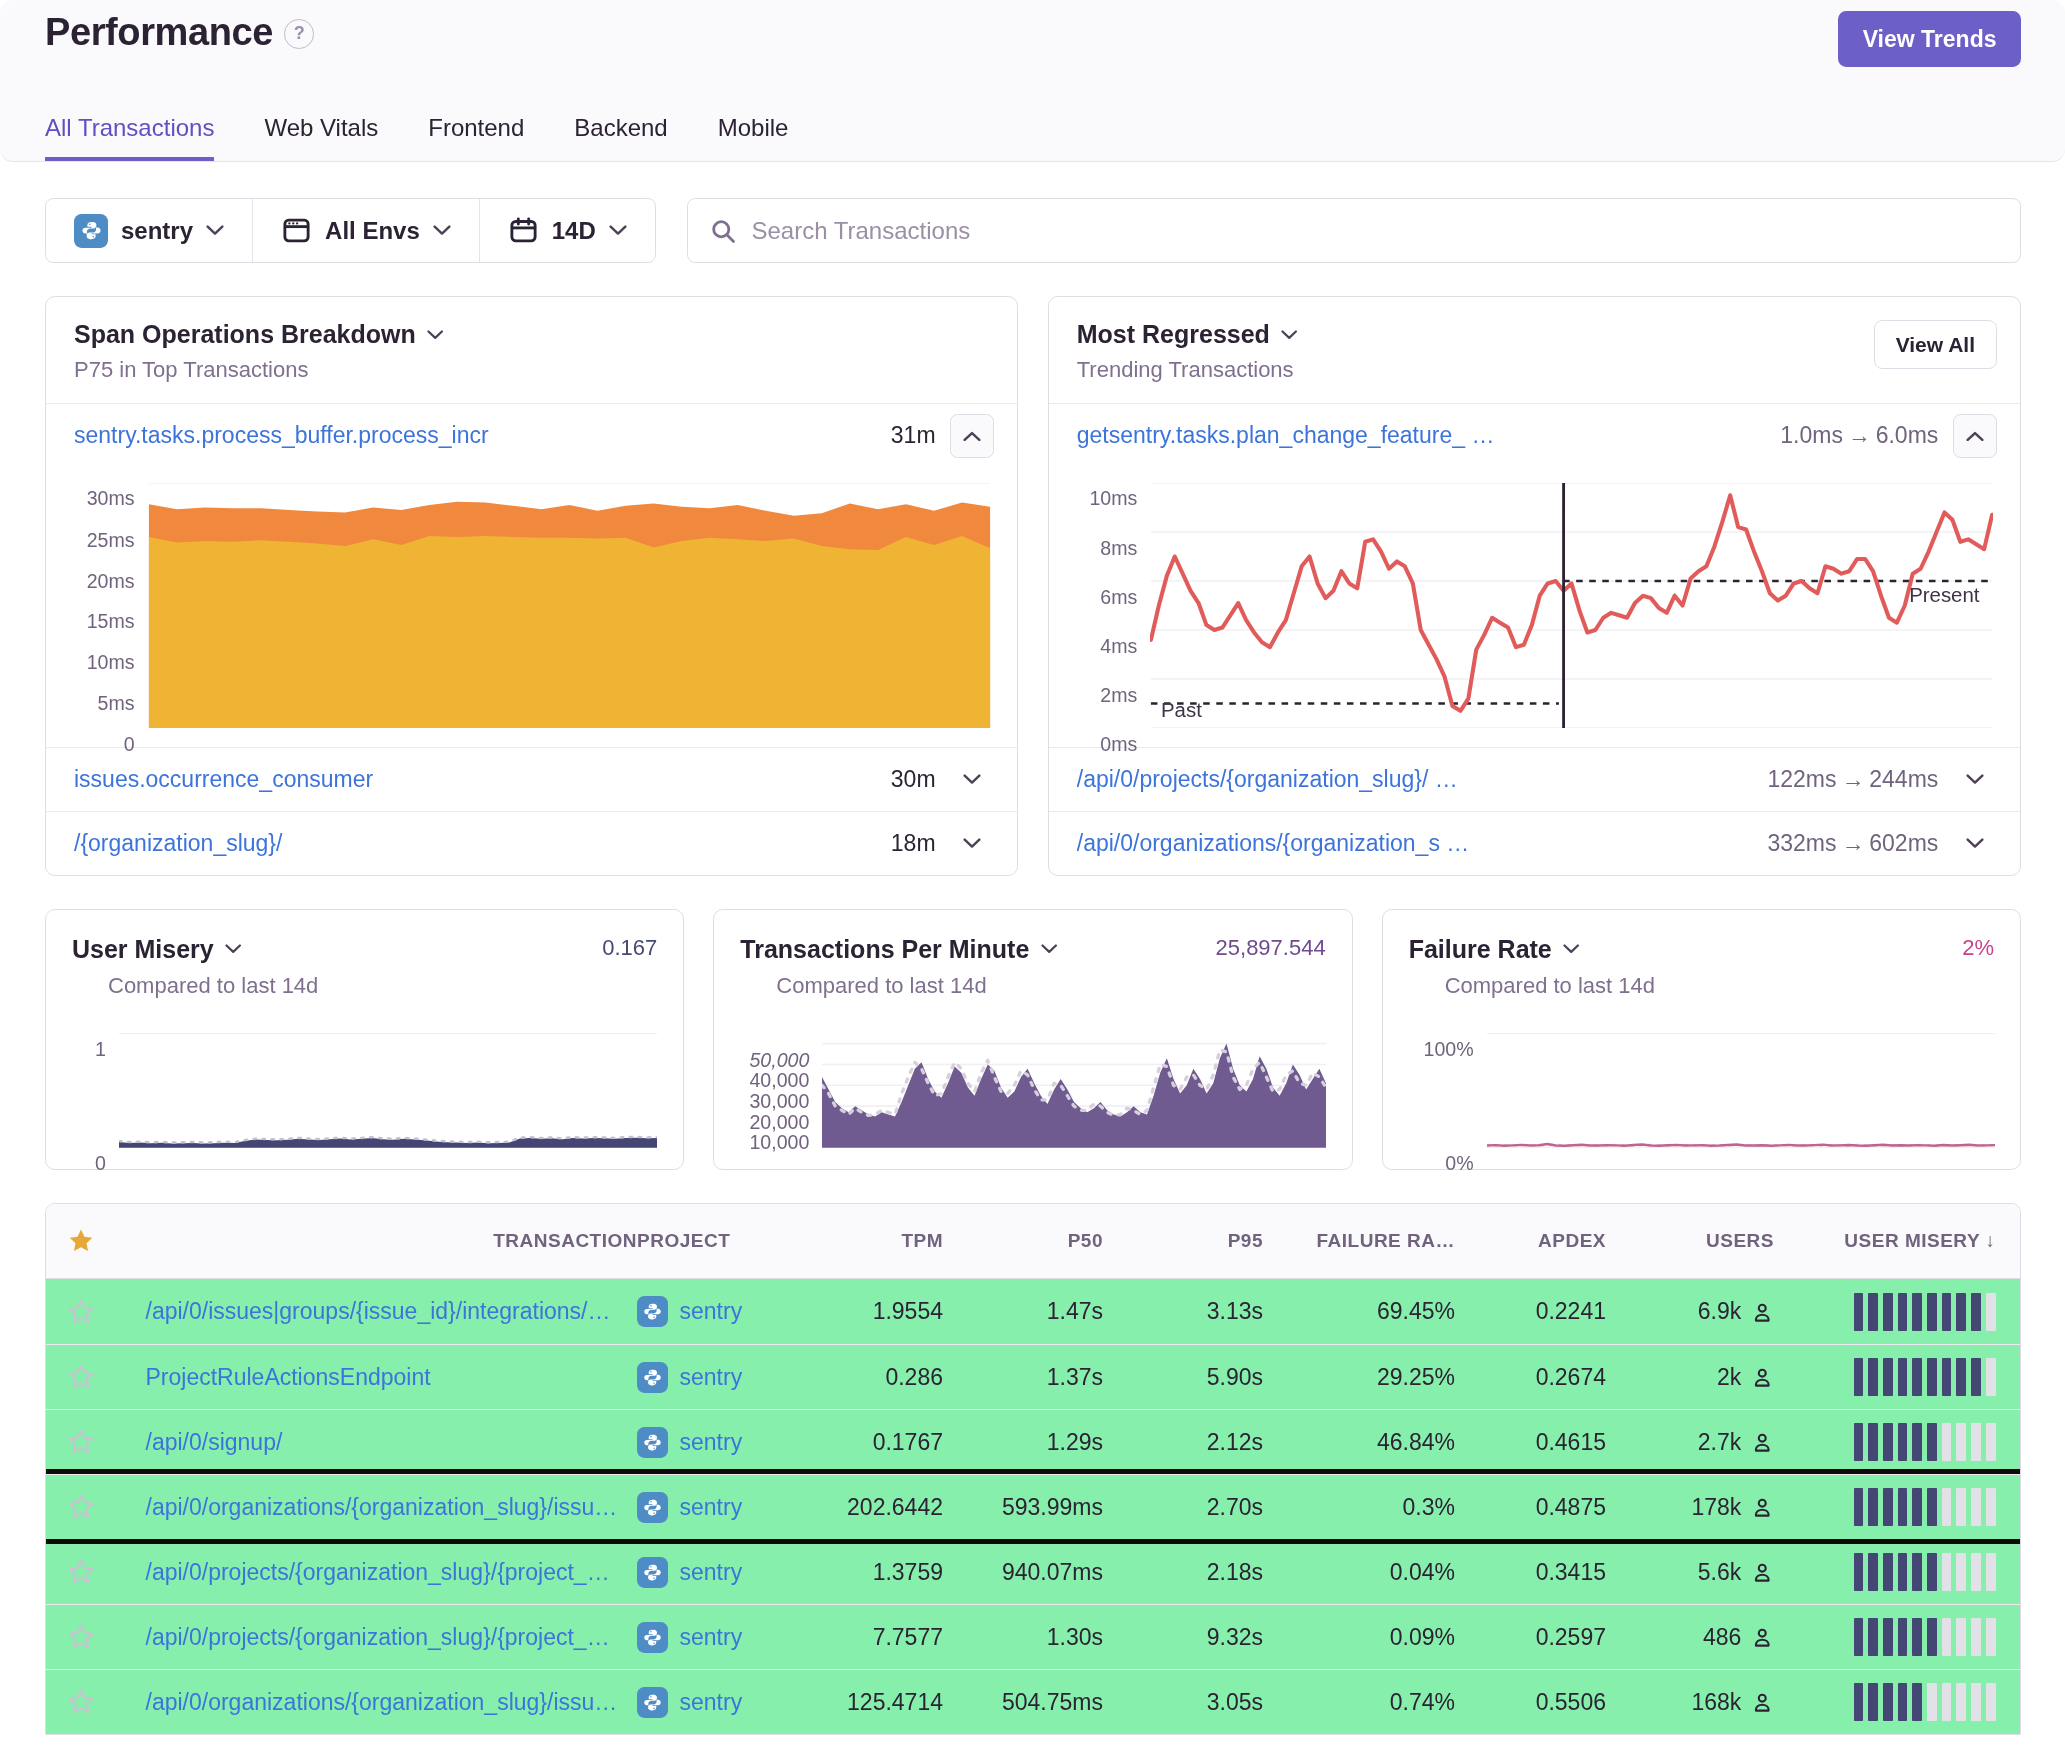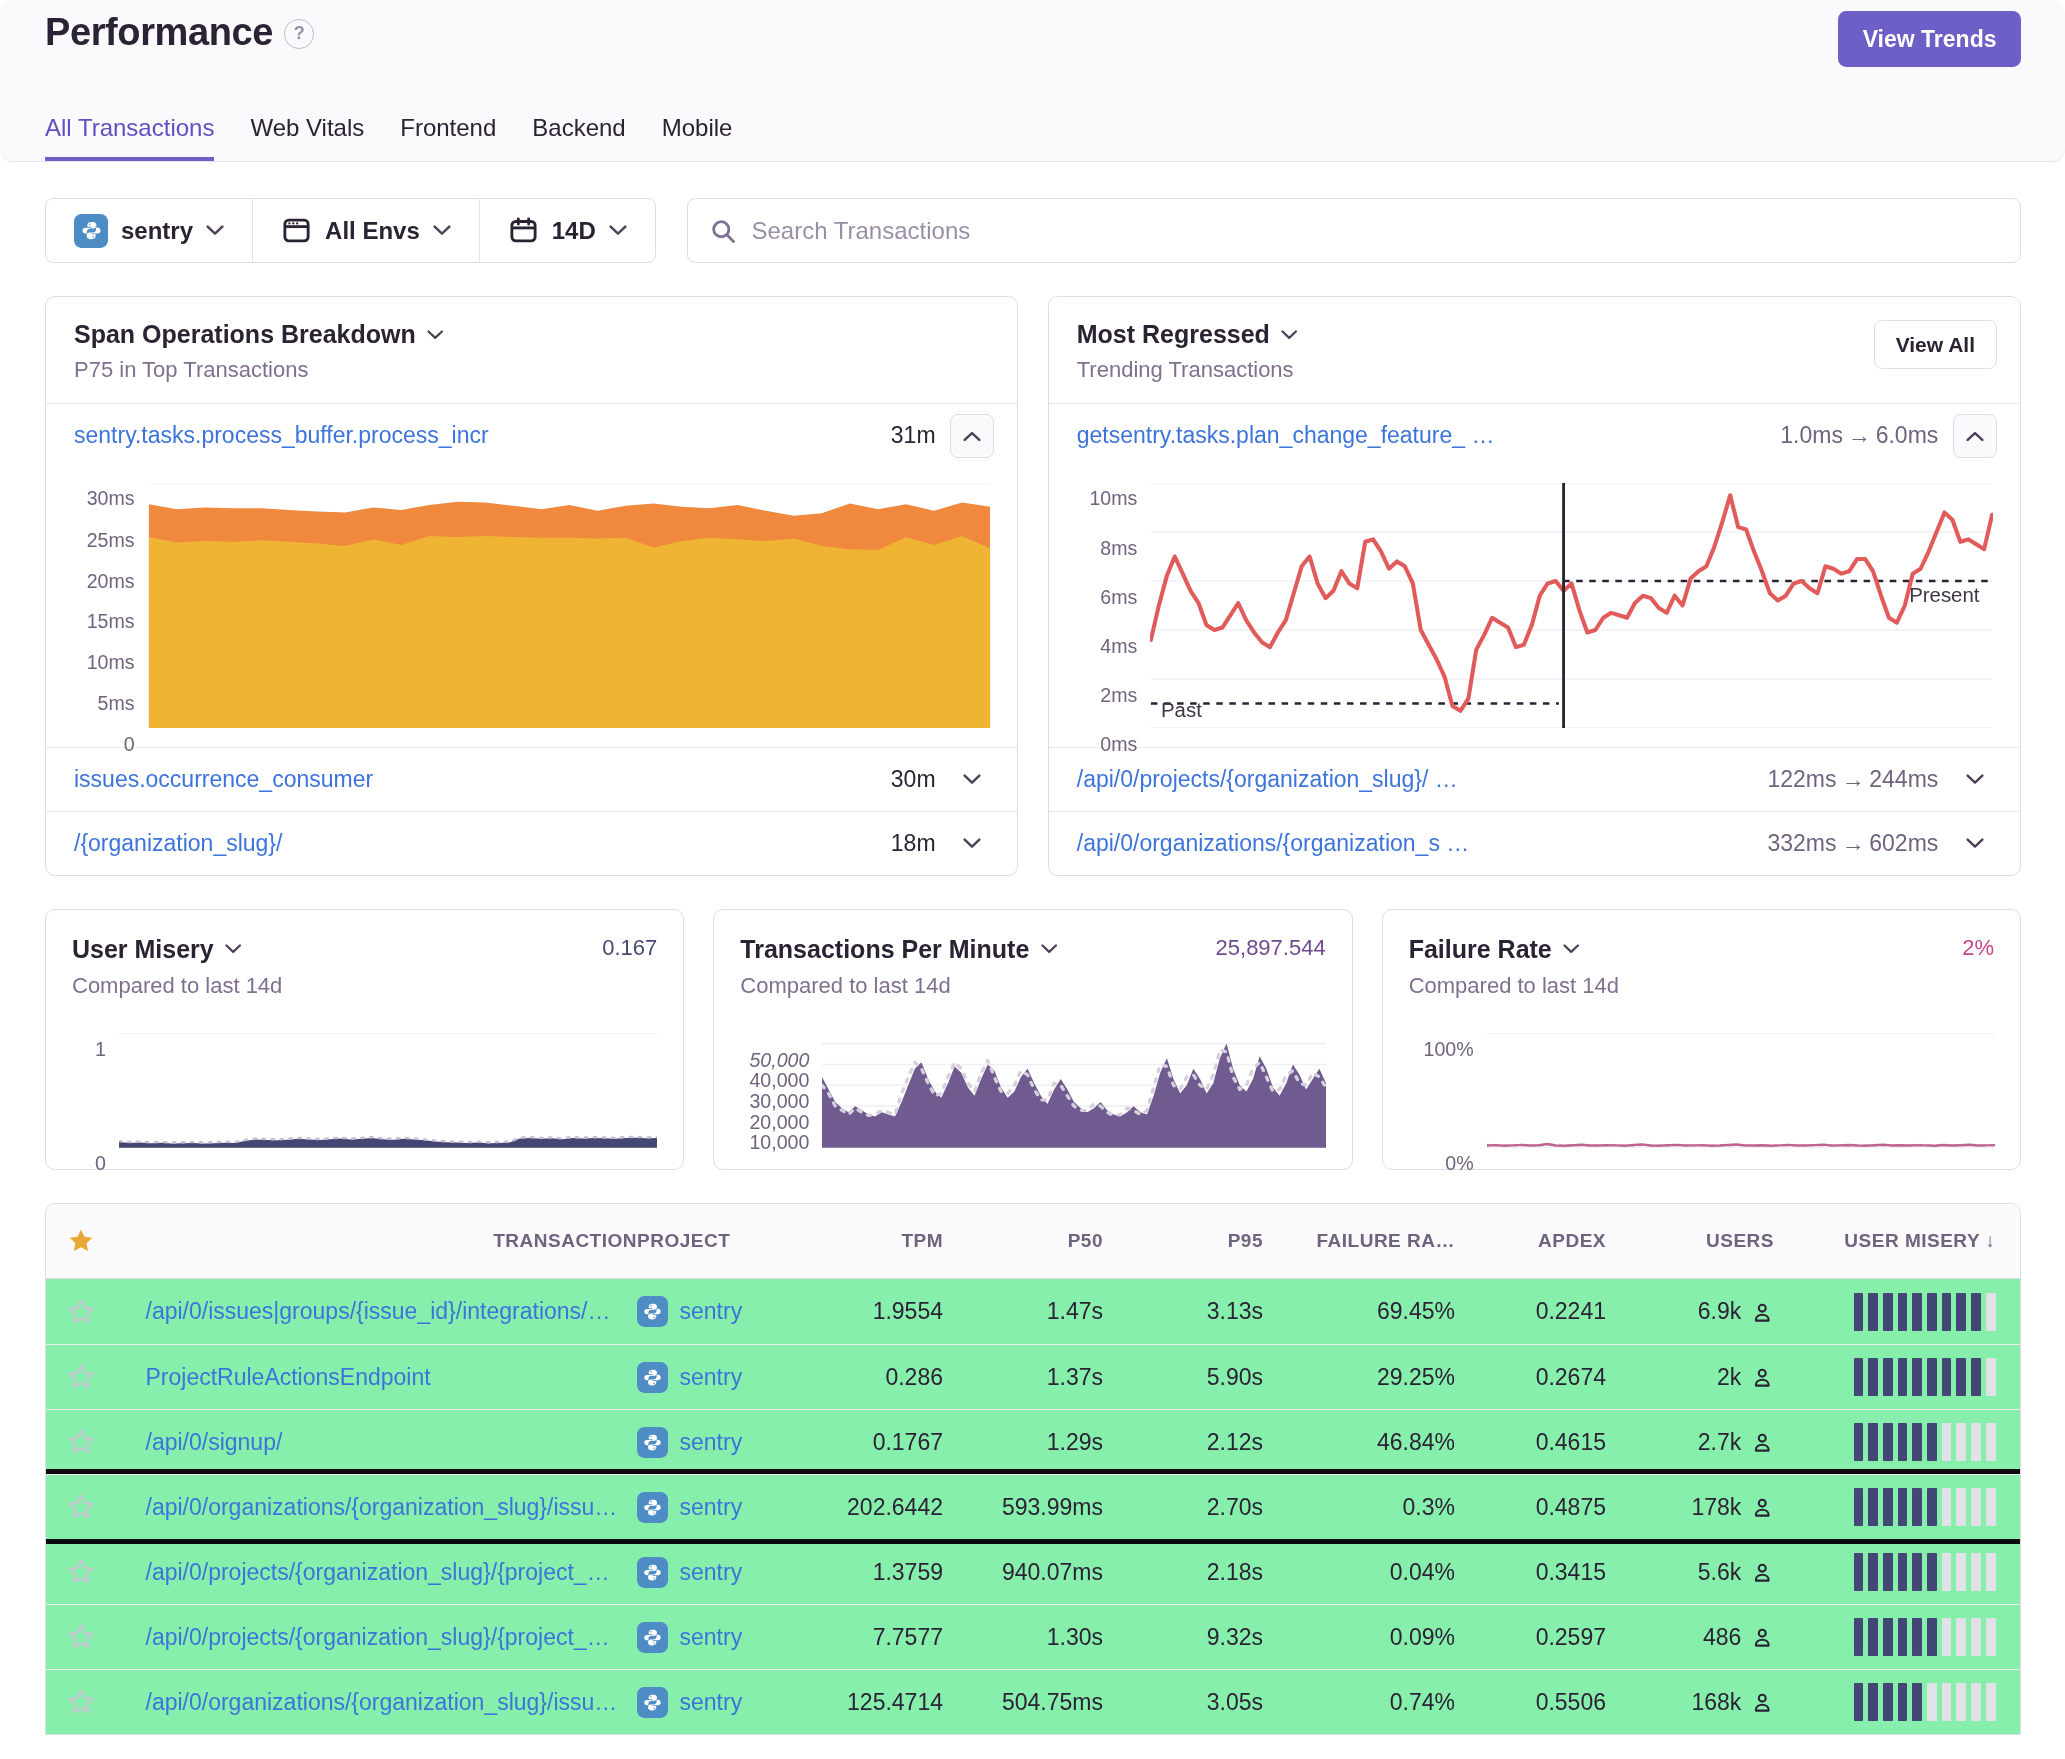--- a/index.html
+++ b/index.html
@@ -10,21 +10,21 @@
   .topbar { background:#FAF9FB; border-bottom:0.8px solid #E7E3EA; padding:11px 44px 0 45px;border-radius:13px; }
   .title-row { display:flex; align-items:flex-start; }
   .page-title { font-size:38px; font-weight:700; color:#2B2233; letter-spacing:-0.4px; }
   .help-circle { width:29.5px; height:29.5px; border:1.6px solid #C2BACB; border-radius:50%;
     display:inline-flex; align-items:center; justify-content:center; font-size:18px;
     color:#9A8FA6; margin:8.2px 0 0 11.5px; font-weight:700; }
   .spacer { flex:1; }
   .btn-primary { background:#6C5FC7; color:#fff; border:none; border-radius:8.2px;
     font-size:23px; font-weight:600; padding:14.7px 24.5px; cursor:pointer;
     font-family:"Liberation Sans", sans-serif; }
-  .tabs { display:flex; gap:36px; margin-top:47px; }
+  .tabs { display:flex; gap:50px; margin-top:47px; }
   .tab { font-size:24px; color:#2B2233; padding-bottom:14.7px; cursor:pointer; }
   .tab.active { color:#5E50C2; font-weight:500; border-bottom:4.9px solid #6C5FC7; }
 
   
   .content { padding:36px 44px 0 45px; background:#fff; }
 
   
   .filter-row { display:flex; gap:31px; }
   .filter-group { display:flex; align-items:stretch; border:0.8px solid #E0DCE5;
     border-radius:8.2px; background:#fff; height:65px; }
@@ -60,21 +60,21 @@
     background:#FAF9FB; display:flex; align-items:center; justify-content:center; cursor:pointer; }
   .chev-plain { width:44px; height:44px; display:flex; align-items:center; justify-content:center;
     color:#4D4158; cursor:pointer; }
   .panel-chart { height:245px; margin:14.7px 28px 19.6px 19.6px; position:relative; }
 
   
   .cards { display:flex; gap:29px; margin-top:33px; }
   .card { flex:1; border:0.8px solid #E0DCE5; border-radius:9.8px; background:#fff; padding:24.5px 26px 21px 26px; }
   .card-top { display:flex; align-items:flex-start; }
   .card-title { font-size:25px; font-weight:600; color:#2B2233; display:inline-flex; align-items:center; gap:11.5px; cursor:pointer; }
-  .card-sub { font-size:22px; color:#80708F; margin-top:9.8px; }
+  .card-sub { font-size:22px; color:#80708F; margin-top:9.8px;margin-left:36px; }
   .card-value { font-size:22px; font-weight:500; margin-left:auto; }
   .card-chart { height:115px; margin-top:34px; position:relative; }
 
   .tick-label { position:absolute; left:0; text-align:right; font-size:19.6px; color:#71637E; line-height:24.5px;margin-top:16px; }
 
   
   .table-wrap { margin-top:33px; border:0.8px solid #E0DCE5; border-radius:9.8px 9.8px 0 0; overflow:hidden; background:#fff; }
   .t-grid { display:grid; grid-template-columns:70px 1fr 176px 151px 160px 160px 192px 151px 168px 225px;
     align-items:center; }
   .t-head { background:#FAF9FB; height:75px; border-bottom:0.8px solid #E0DCE5; }

